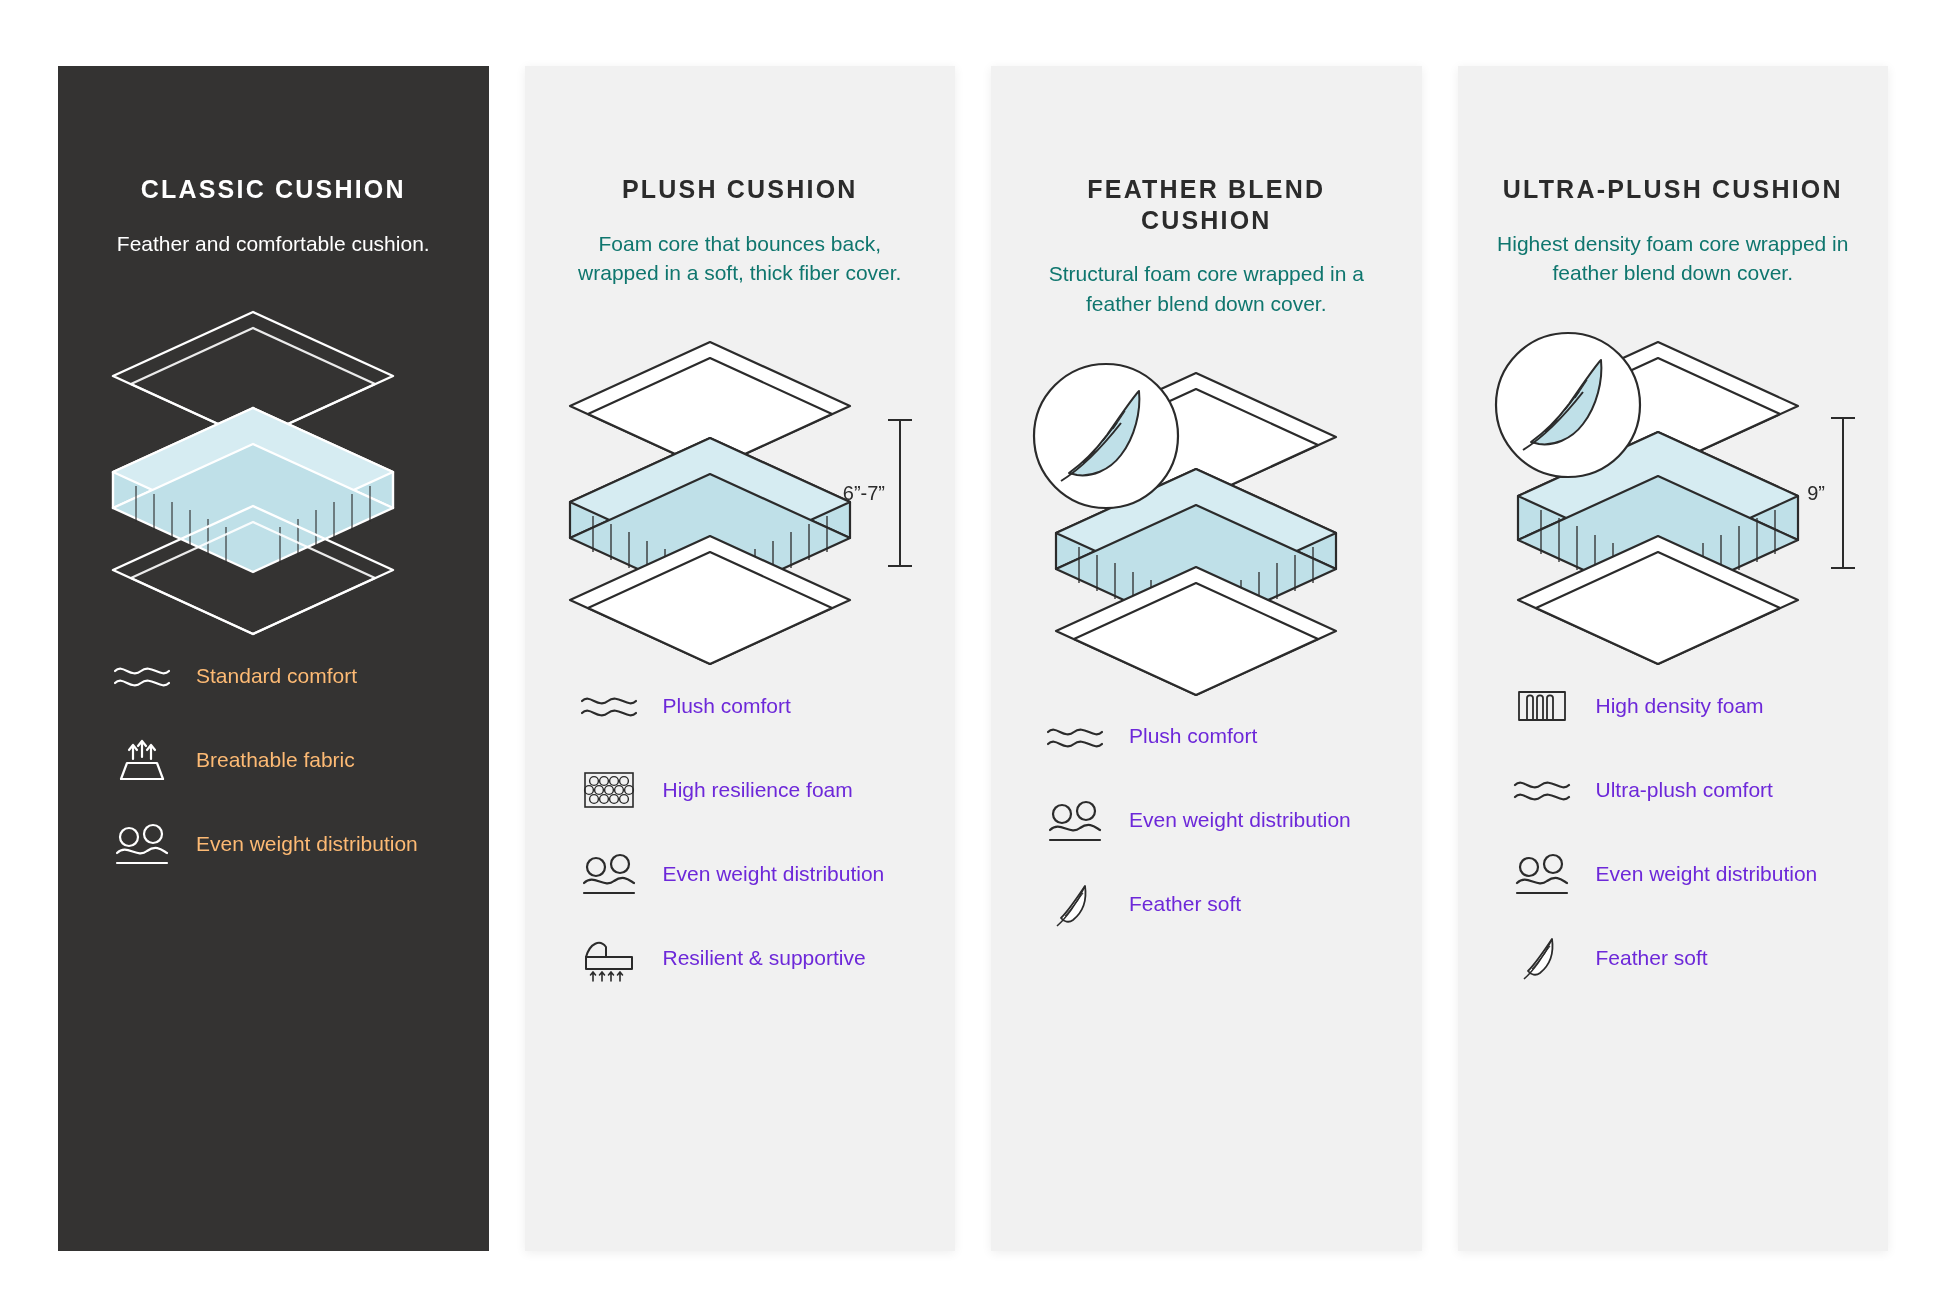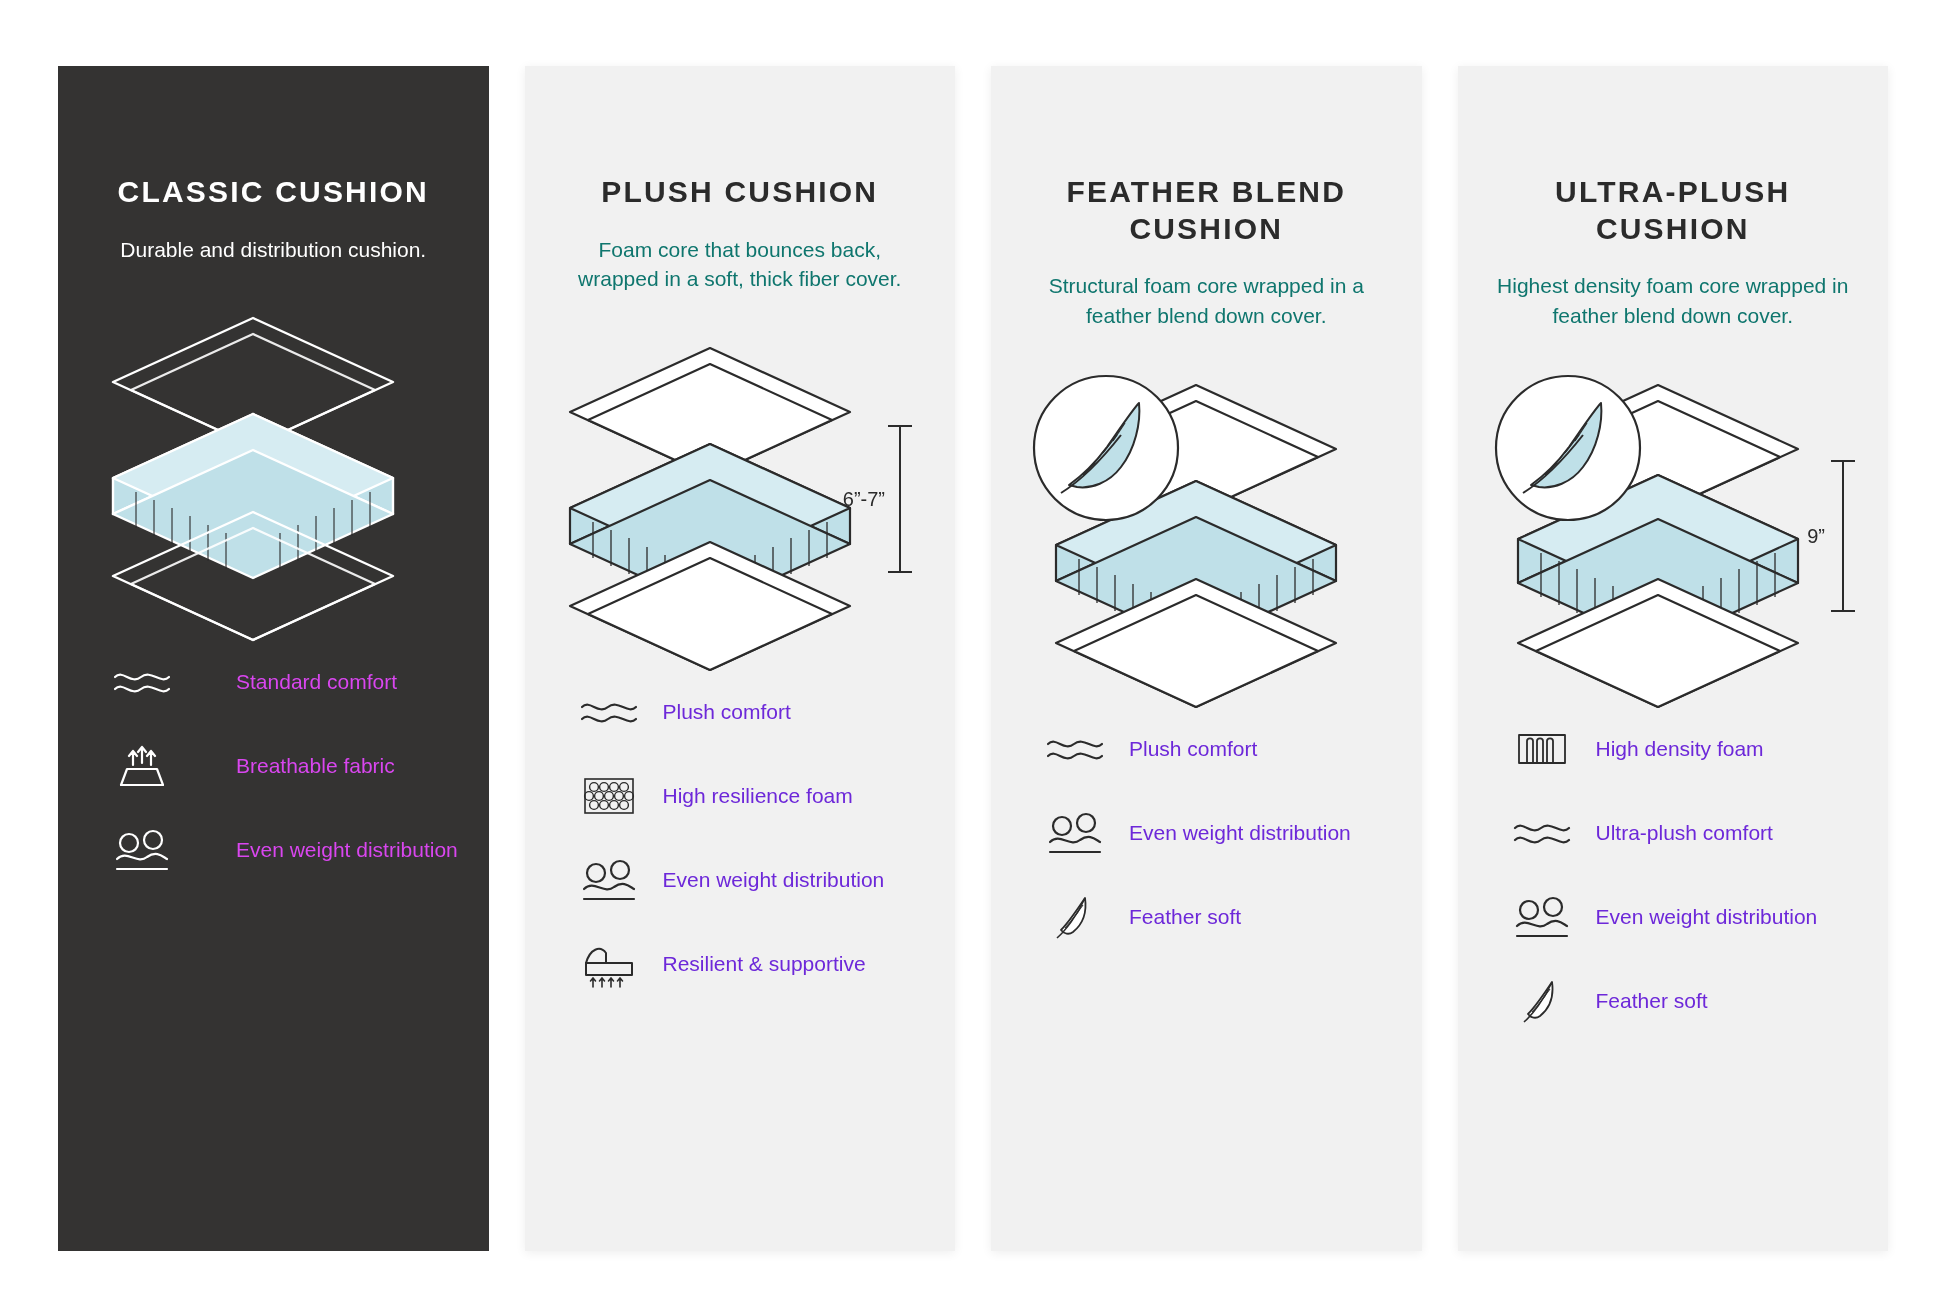--- a/index.html
+++ b/index.html
@@ -30,21 +30,21 @@
     align-items: center;
     padding: 0 30px;
     overflow: hidden;
   }
   .card.dark {
     background: #343332;
     box-shadow: none;
   }
   .card-title {
     margin-top: 108px;
-    font-size: 30px;
+    font-size: 25px;
     font-weight: bold;
     letter-spacing: 2.2px;
     color: #2b2b2b;
     text-align: center;
     line-height: 1.22;
     text-transform: uppercase;
   }
   .card.dark .card-title { color: #ffffff; }
   .card-desc {
     margin-top: 24px;
@@ -87,35 +87,35 @@
     display: flex;
     align-items: center;
     justify-content: center;
   }
   .feature-label {
     font-size: 21px;
     line-height: 1.36;
     color: #6d28d9;
     max-width: 230px;
   }
-  .card.dark .feature-label { color: #d946ef; margin-left: 40px; }
+  .card.dark .feature-label { color: #fdba74; }
 
   .dim-label {
     font-size: 20px;
     fill: #2b2b2b;
   }
 </style>
 </head>
 <body>
 
 <div id="board">
 
   <div class="card dark">
     <div class="card-title">CLASSIC CUSHION</div>
-    <div class="card-desc">Durable and distribution cushion.</div>
+    <div class="card-desc">Feather and comfortable cushion.</div>
 
     <div class="art">
       <svg width="330" height="330" viewBox="0 0 330 330" fill="none" stroke="#ffffff" stroke-width="2.4" stroke-linejoin="round">
 
         <g>
           <polygon points="165,22 305,86 165,150 25,86" fill="none"></polygon>
           <polygon points="165,38 287,94 165,150 43,94" fill="none" opacity="0.9"></polygon>
         </g>
 
         <g>

